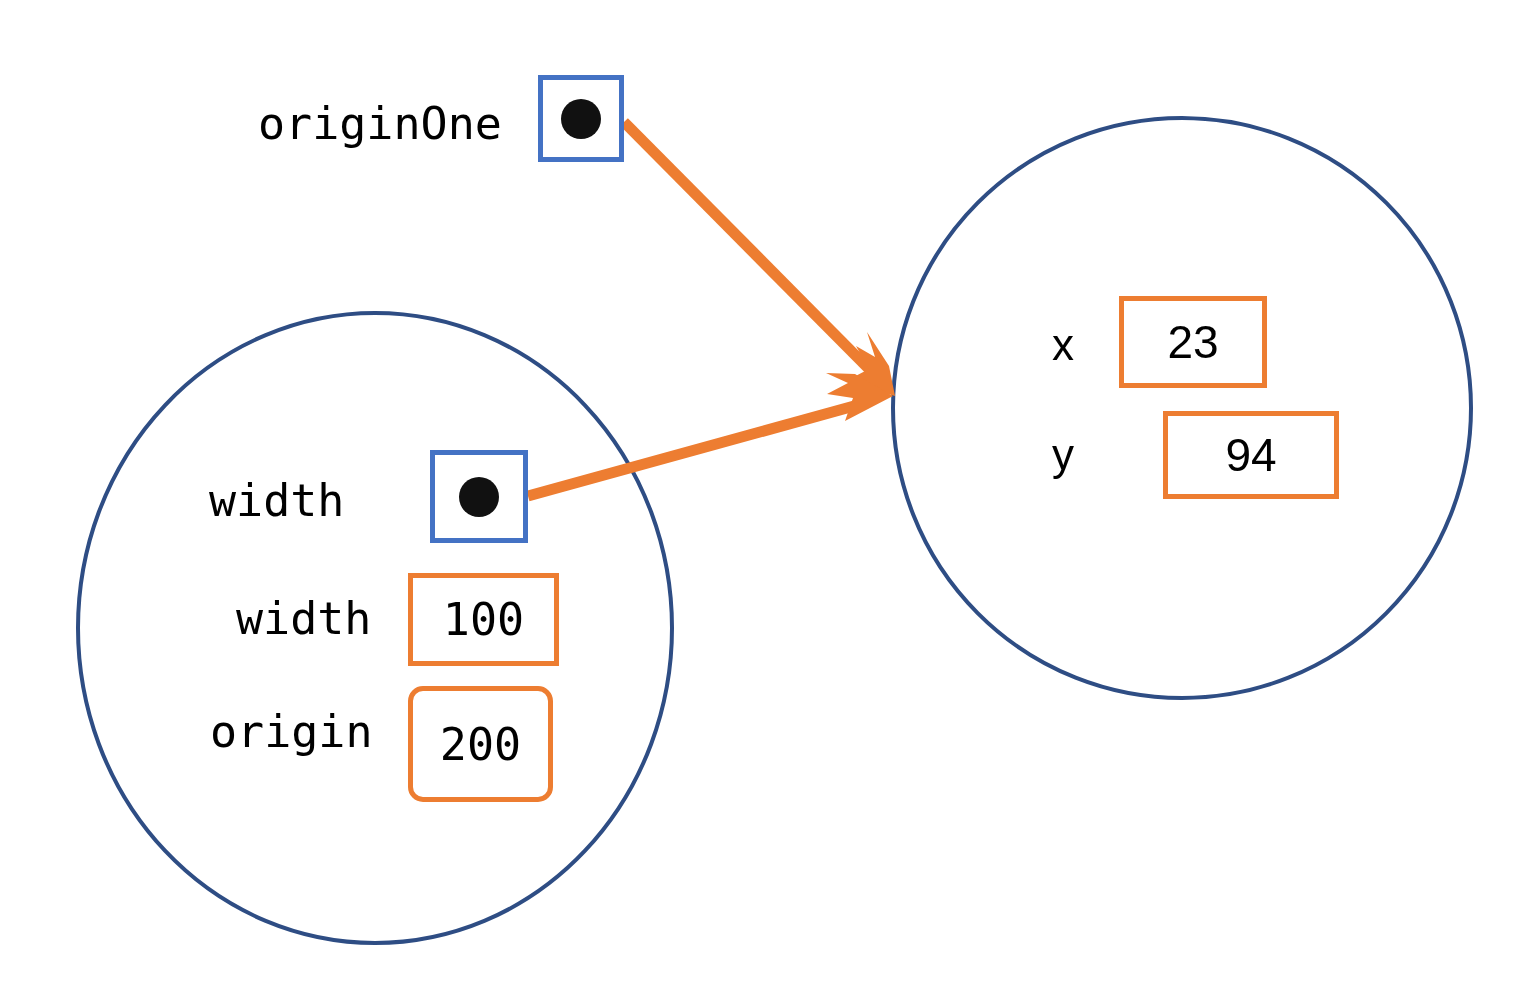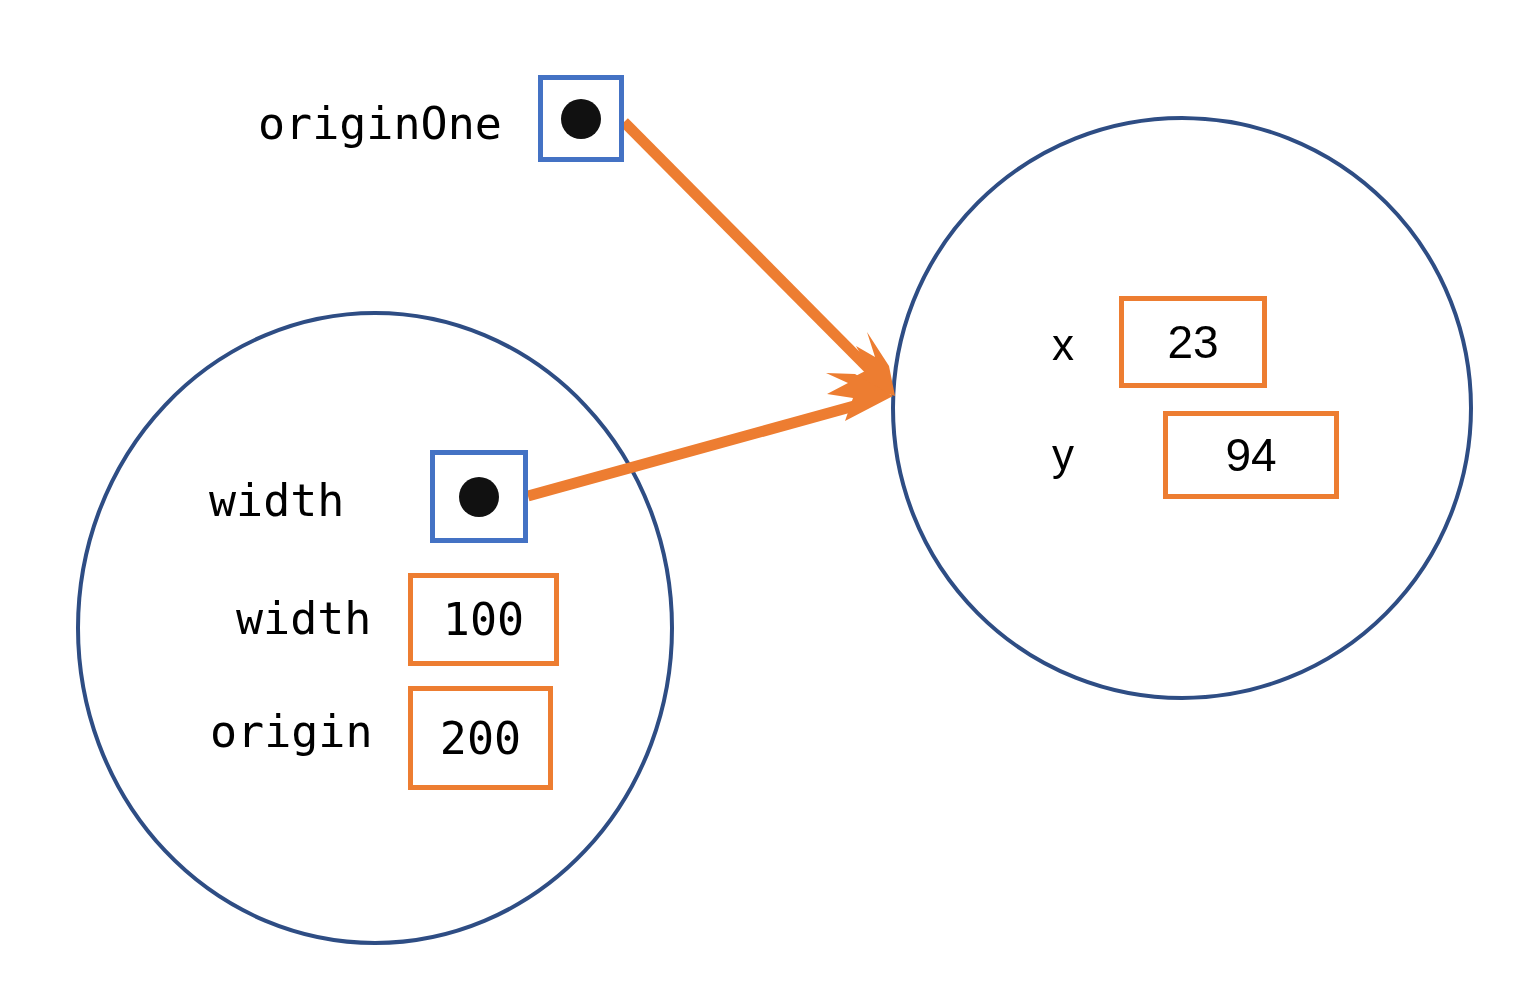--- a/index.html
+++ b/index.html
@@ -130,21 +130,21 @@
   </div>
 
   <div class="mono-label" style="left:236px; top:596px;">width</div>
 
   <div class="val-box" style="left:408px; top:573px; width:151px; height:93px;">
     <span class="val-mono">100</span>
   </div>
 
   <div class="mono-label" style="left:210px; top:709px;">origin</div>
 
-  <div class="val-box" style="left:408px; top:686px; width:145px; height:104px;">
+  <div class="val-box" style="left:408px; top:686px; width:145px; height:116px;border-radius:15px;">
     <span class="val-mono">200</span>
   </div>
 
   <div class="sans-label" style="left:1052px; top:323px;">x</div>
 
   <div class="val-box" style="left:1119px; top:296px; width:148px; height:92px;">
     <span class="val-sans">23</span>
   </div>
 
   <div class="sans-label" style="left:1052px; top:433px;">y</div>

